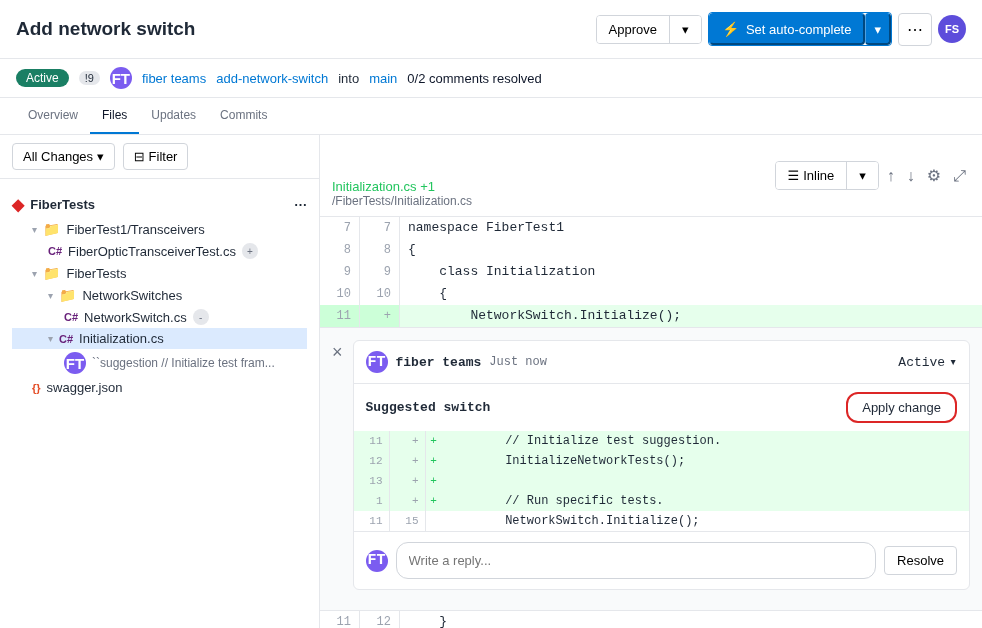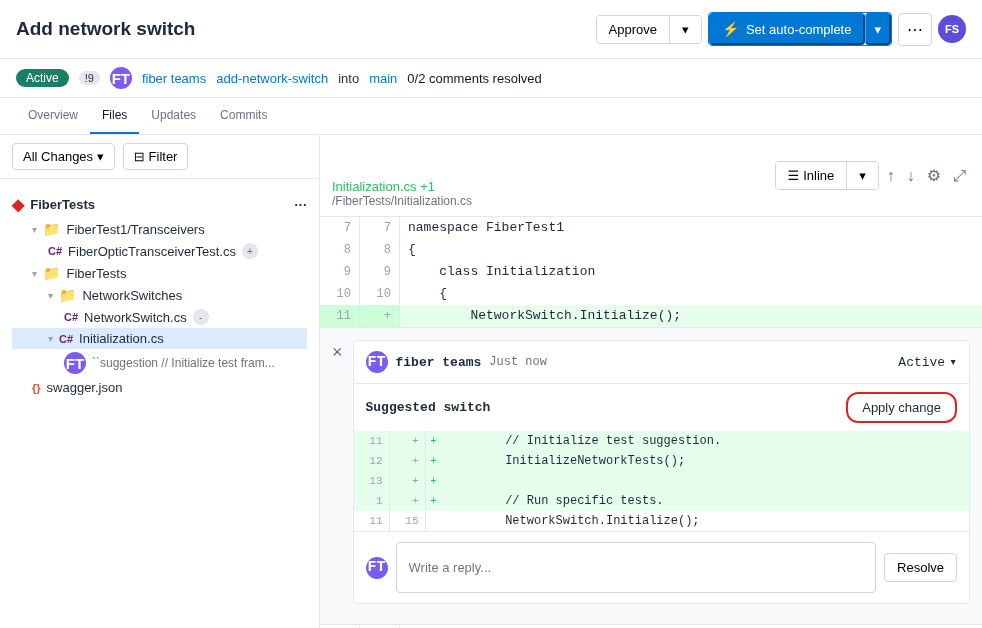--- a/index.html
+++ b/index.html
@@ -305,21 +305,21 @@
                 <div class="sugg-line sugg-normal">
                   <div class="sugg-num">11</div>
                   <div class="sugg-num">15</div>
                   <div class="sugg-marker"></div>
                   <div class="sugg-content">        NetworkSwitch.Initialize();</div>
                 </div>
               </div>
 
               <div style="display:flex; align-items:center; padding:10px 12px; gap:8px; border-top:1px solid #e5e7eb;">
                 <div class="avatar avatar-sm avatar-ft">FT</div>
-                <input type="text" style="flex: 1 1 0%; border: 1px solid rgb(209, 213, 219); border-radius: 4px; padding: 17px 12px; font-size: 13px; color: rgb(156, 163, 175); outline: none;" placeholder="Write a reply...">
+                <input type="text" style="flex: 1 1 0%; border: 1px solid rgb(209, 213, 219); border-radius: 12px; padding: 10px 12px; font-size: 13px; color: rgb(156, 163, 175); outline: none;" placeholder="Write a reply...">
                 <button style="border:1px solid #d1d5db; background:#fff; border-radius:4px; padding:6px 12px; cursor:pointer; font-size:13px;">Resolve</button>
               </div>
             </div>
           </div>
         </div>
       </div>
 
       <div class="code-line">
         <div class="line-num-old">11</div>
         <div class="line-num-new">12</div>

